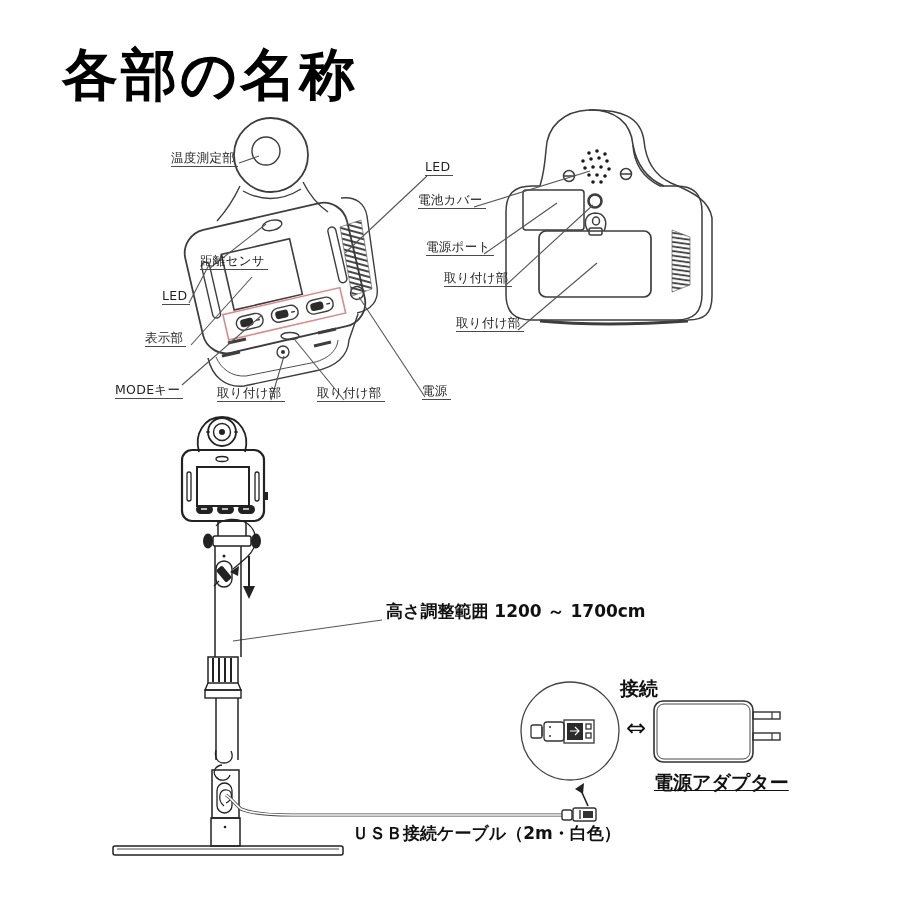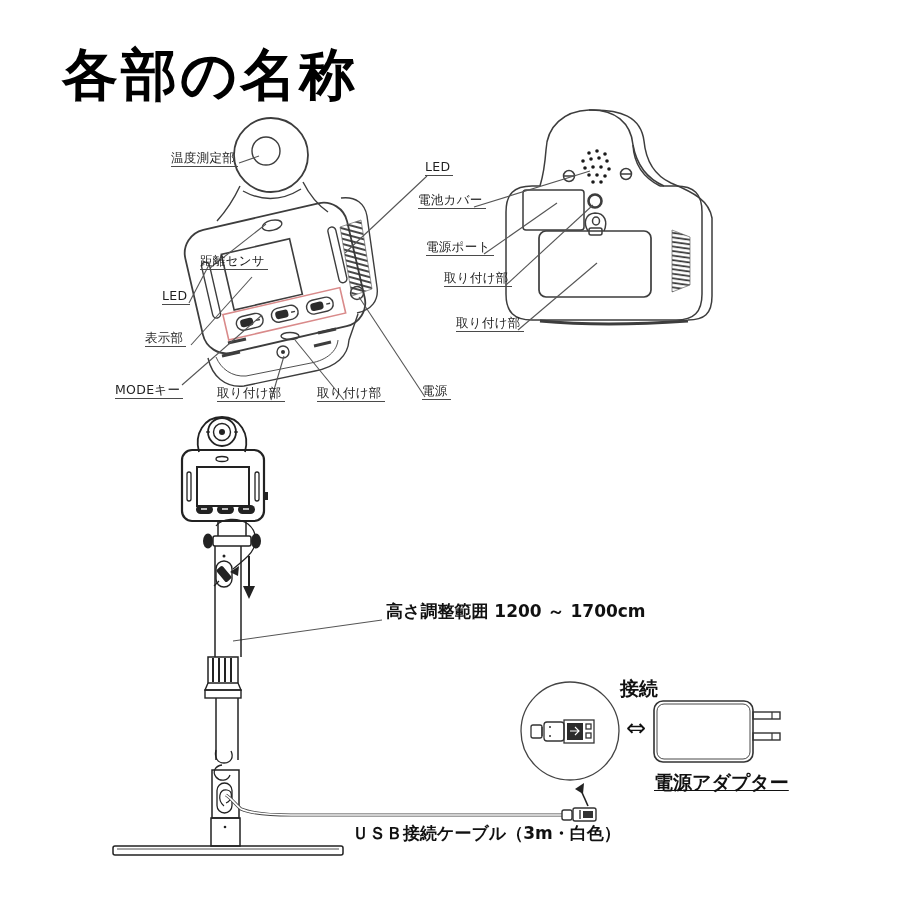--- a/index.html
+++ b/index.html
@@ -251,14 +251,14 @@
 
   <div class="lbl" style="left:418px;top:192px;">電池カバー</div>
   <div class="lbl" style="left:426px;top:239px;">電源ポート</div>
   <div class="lbl" style="left:444px;top:270px;">取り付け部</div>
   <div class="lbl" style="left:456px;top:315px;">取り付け部</div>
 
   <div class="cap" style="left:386px;top:600px;font-size:17px;">高さ調整範囲 1200 ～ 1700cm</div>
   <div class="cap" style="left:620px;top:676px;font-size:19px;">接続</div>
   <div class="cap" style="left:626px;top:714px;font-size:24px;font-weight:normal;">⇔</div>
   <div class="cap" style="left:654px;top:770px;font-size:19px;text-decoration:underline;">電源アダプター</div>
-  <div class="cap" style="left:352px;top:822px;font-size:17px;">ＵＳＢ接続ケーブル（3m・白色）</div>
+  <div class="cap" style="left:352px;top:822px;font-size:17px;">ＵＳＢ接続ケーブル（2m・白色）</div>
 </div>
 
 </body></html>

